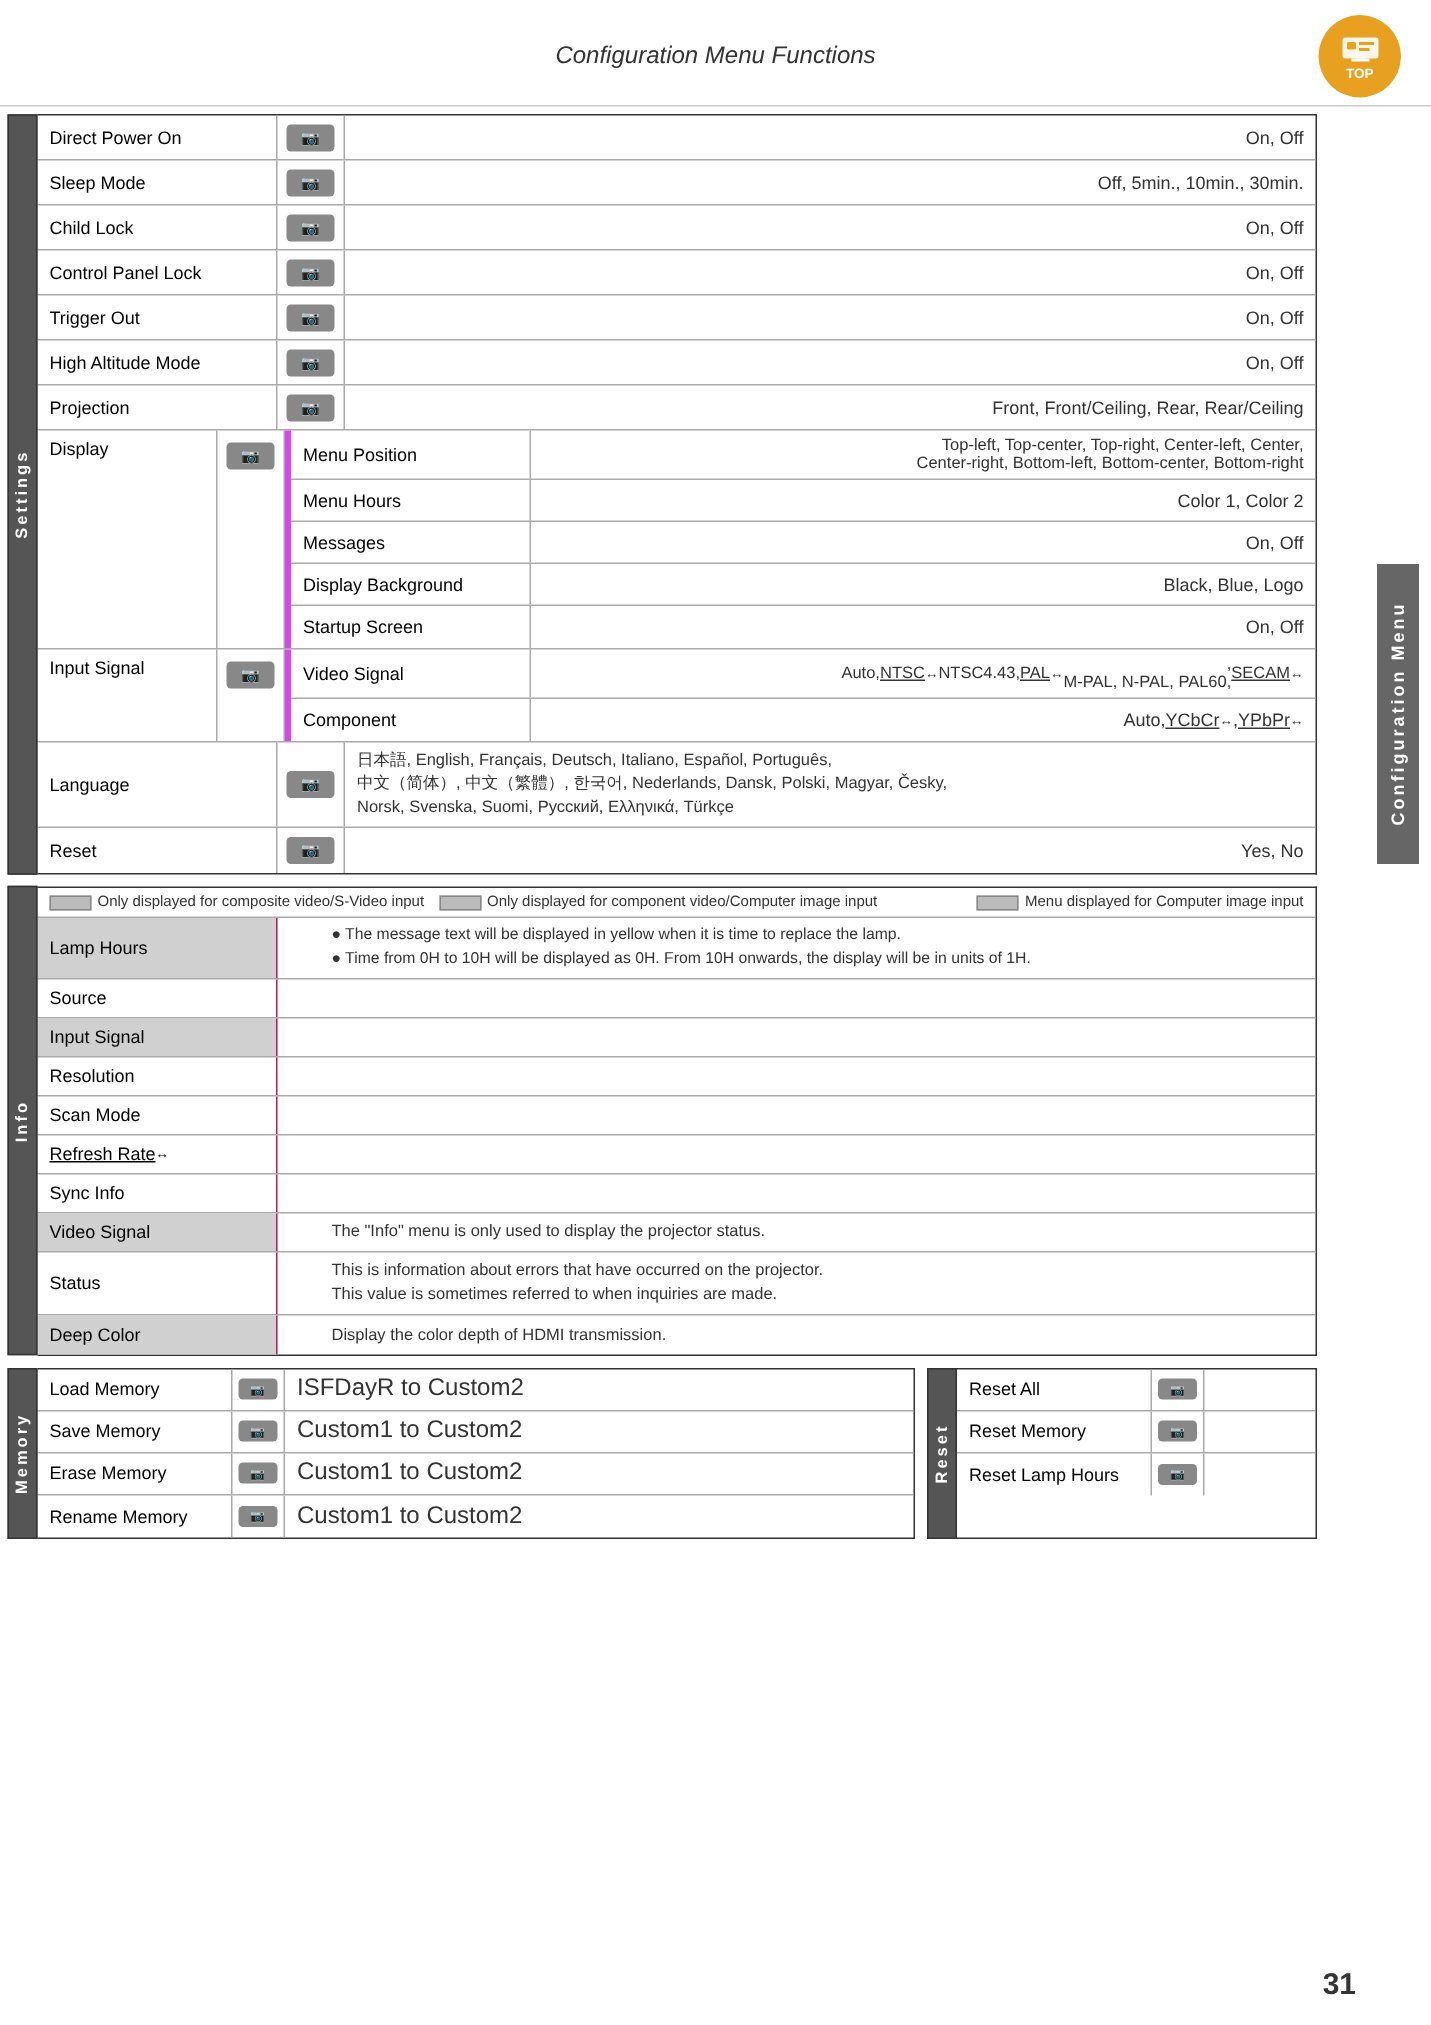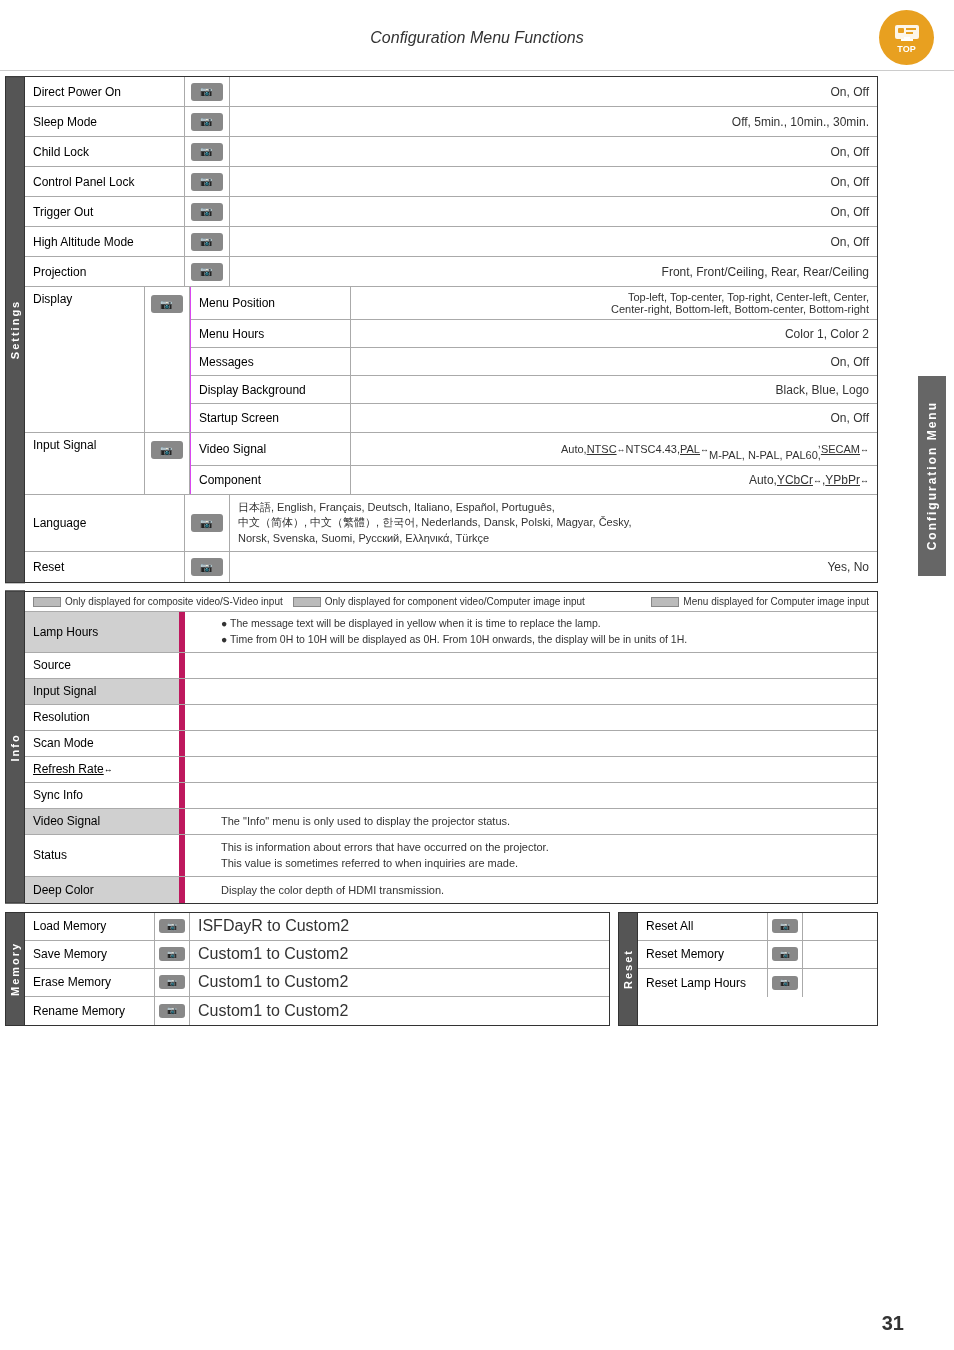--- a/index.html
+++ b/index.html
@@ -95,21 +95,21 @@
       color: #333;
     }
 
     .row-value.left {
       justify-content: flex-start;
     }
 
     
     .sub-section {
       flex: 1;
-      border-left: 1px solid #d946ef;
+      border-left: 4px solid #d946ef;
     }
 
     .sub-row {
       display: flex;
       align-items: stretch;
       border-bottom: 1px solid #aaa;
       min-height: 28px;
     }
 
     .sub-row:last-child {
@@ -192,21 +192,21 @@
     }
 
     .info-row:last-child {
       border-bottom: none;
     }
 
     .info-label {
       min-width: 160px;
       padding: 4px 8px;
       font-size: 12px;
-      border-right: 6px solid #be185d;
+      border-right: 1px solid #be185d;
       display: flex;
       align-items: center;
     }
 
     .info-label.highlighted {
       background: #d0d0d0;
     }
 
     .info-value {
       flex: 1;

